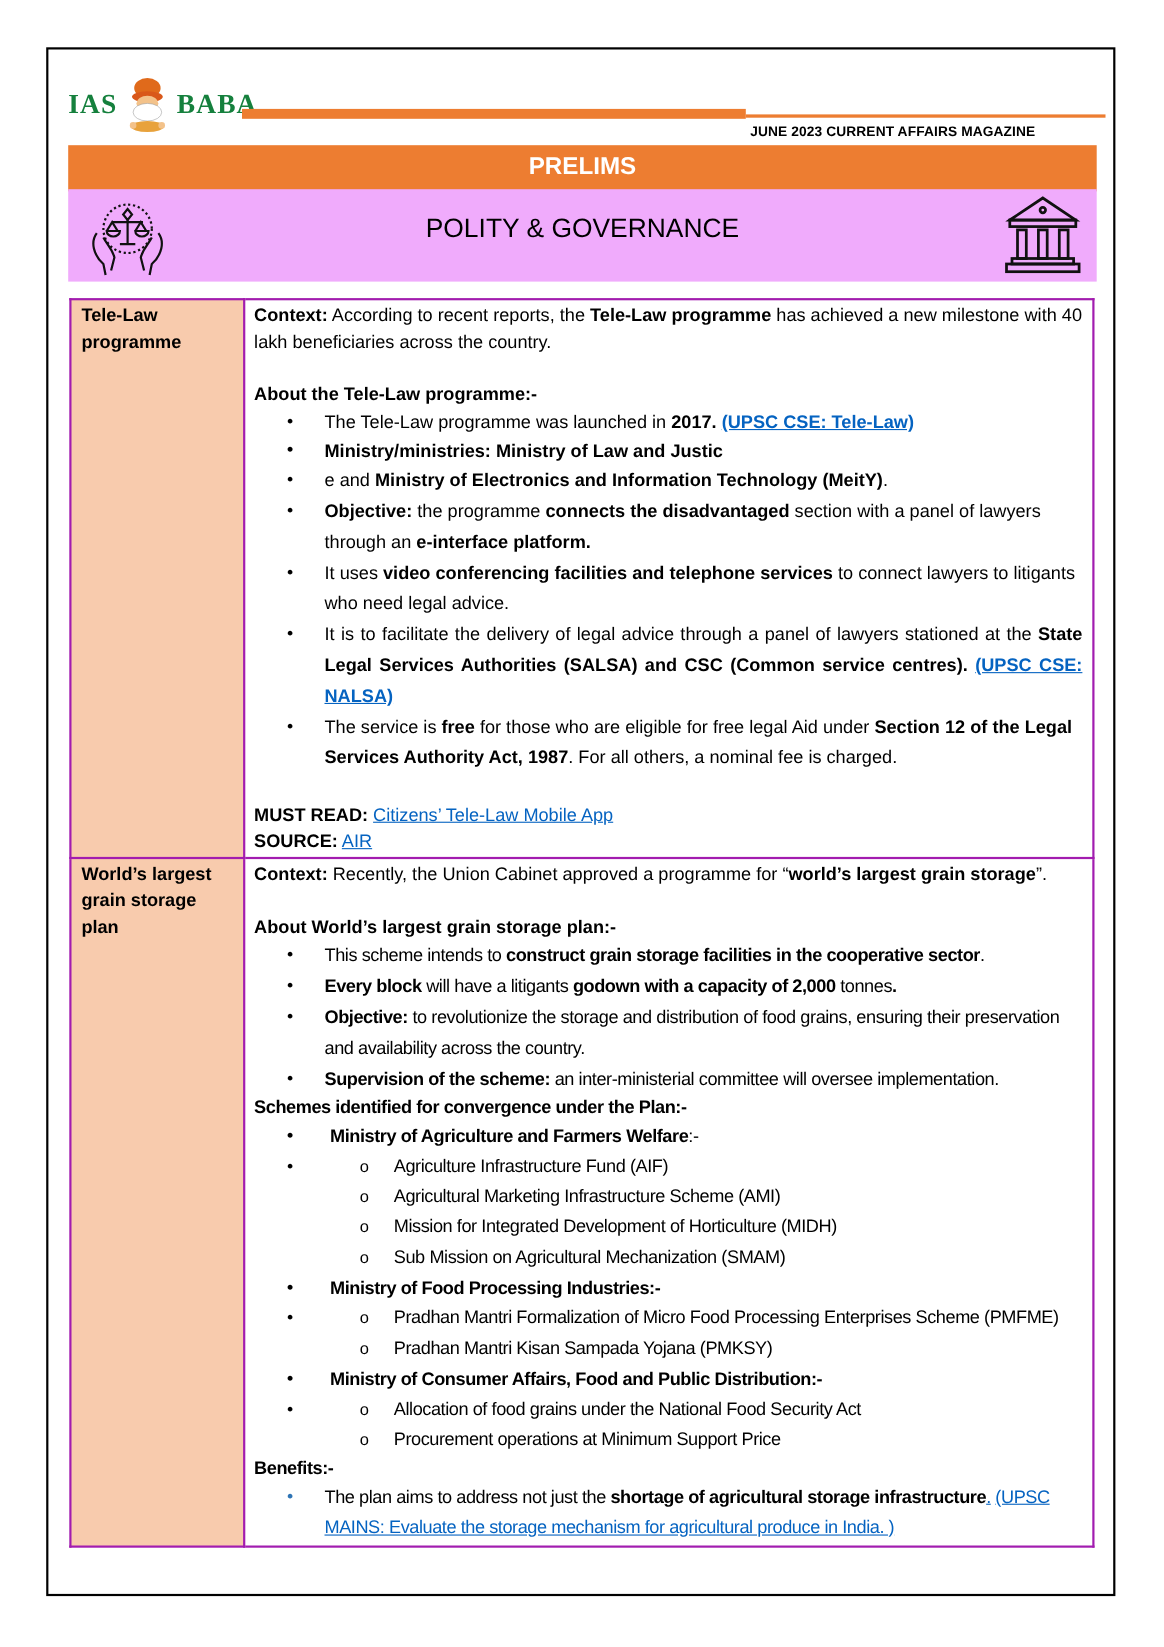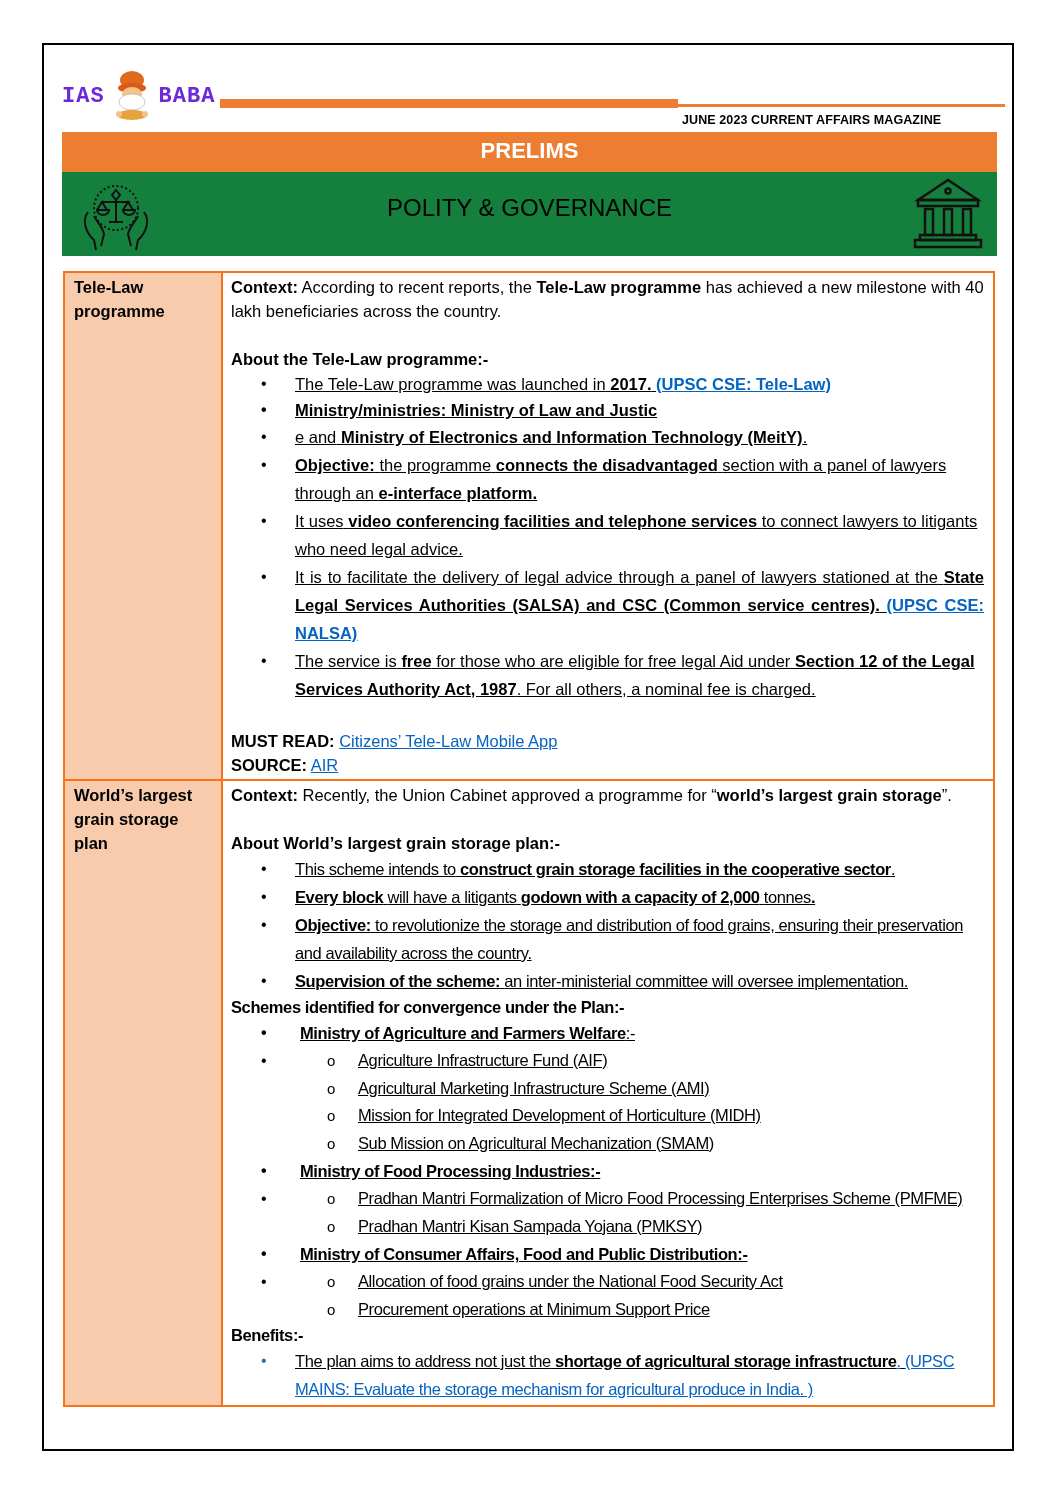--- a/index.html
+++ b/index.html
@@ -1,39 +1,39 @@
 <!DOCTYPE html>
 <html><head>
 <meta charset="utf-8">
 <style>
   html, body { margin: 0; padding: 0; background: #ffffff; }
   body { width: 1058px; height: 1497px; position: relative; overflow: hidden;
          font-family: "Liberation Sans", "DejaVu Sans", sans-serif; color: #000; }
   .page-border { position: absolute; left: 42px; top: 43px; width: 972px; height: 1408px;
                  border: 2px solid #000; box-sizing: border-box; }
   .logo { position: absolute; left: 62px; top: 68px; height: 56px; display: flex; align-items: center; }
-  .logo .txt { font-family: Liberation Mono, monospace; font-weight: bold; font-size: 22px; letter-spacing: 1px; color: #6d28d9; }
+  .logo .txt { font-family: Liberation Serif, serif; font-weight: bold; font-size: 25px; letter-spacing: 1px; color: #15803d; }
   .logo .mascot { width: 42px; height: 56px; margin: 0 6px; }
   .rule-thick { position: absolute; left: 220px; top: 99px; width: 458px; height: 9px; background: #ed7d31; }
   .rule-thin { position: absolute; left: 678px; top: 104px; width: 327px; height: 3px; background: #ed7d31; }
   .mag-title { position: absolute; left: 682px; top: 86px; font-size: 12.5px; font-weight: bold; letter-spacing: 0.1px; margin-top: 27px; }
   .prelims { position: absolute; left: 62px; top: 132px; width: 935px; height: 42px; background: #ed7d31;
              color: #fff; font-weight: bold; font-size: 22px; text-align: center; line-height: 38px; }
-  .polity { position: absolute; left: 62px; top: 172px; width: 935px; height: 84px; background: #15803d; }
+  .polity { position: absolute; left: 62px; top: 172px; width: 935px; height: 84px; background: #f0abfc; }
   .polity .title { position: absolute; left: 0; right: 0; top: 22px; text-align: center; font-size: 24px; color: #000; }
   .polity .icon-left { position: absolute; left: 14px; top: 6px; width: 80px; height: 76px; }
   .polity .icon-right { position: absolute; left: 850px; top: 4px; width: 72px; height: 76px; }
   table.main { position: absolute; left: 63px; top: 271px; width: 932px; border-collapse: collapse; }
-  table.main td { border: 2px solid #f97316; vertical-align: top; padding: 0; }
+  table.main td { border: 2px solid #a21caf; vertical-align: top; padding: 0; }
   td.topic { width: 138px; background: #f8cbad; font-weight: bold; font-size: 16.5px; line-height: 24px; padding: 2px 9px !important; }
   td.topic.light { font-weight: bold; }
   td.content { font-size: 16.5px; line-height: 24px; padding: 2px 9px 2px 8px !important; }
   .blank { height: 24px; }
   .lbl { font-weight: bold; }
-  ul.b1 { list-style: none; margin: 0; padding: 0; text-decoration: underline; }
+  ul.b1 { list-style: none; margin: 0; padding: 0; }
   ul.b1 > li { position: relative; padding-left: 64px; line-height: 28px; }
   ul.b1 > li::before { content: "\2022"; position: absolute; left: 30px; top: 0; font-size: 16px; }
   ul.b1 > li.tight { line-height: 26px; }
   ul.b2 { list-style: none; margin: 0; padding: 0; }
   ul.b2 > li { position: relative; padding-left: 127px; line-height: 27.5px; }
   ul.b2 > li::before { content: "o"; position: absolute; left: 96px; top: 0; font-size: 15px; }
   ul.b1 > li.ministry { padding-left: 69px; font-weight: bold; }
   a.link { color: #0563c1; text-decoration: underline; font-weight: bold; }
   a.link.norm { font-weight: normal; }
   .blue-bullet::before { color: #2e74b5; }

